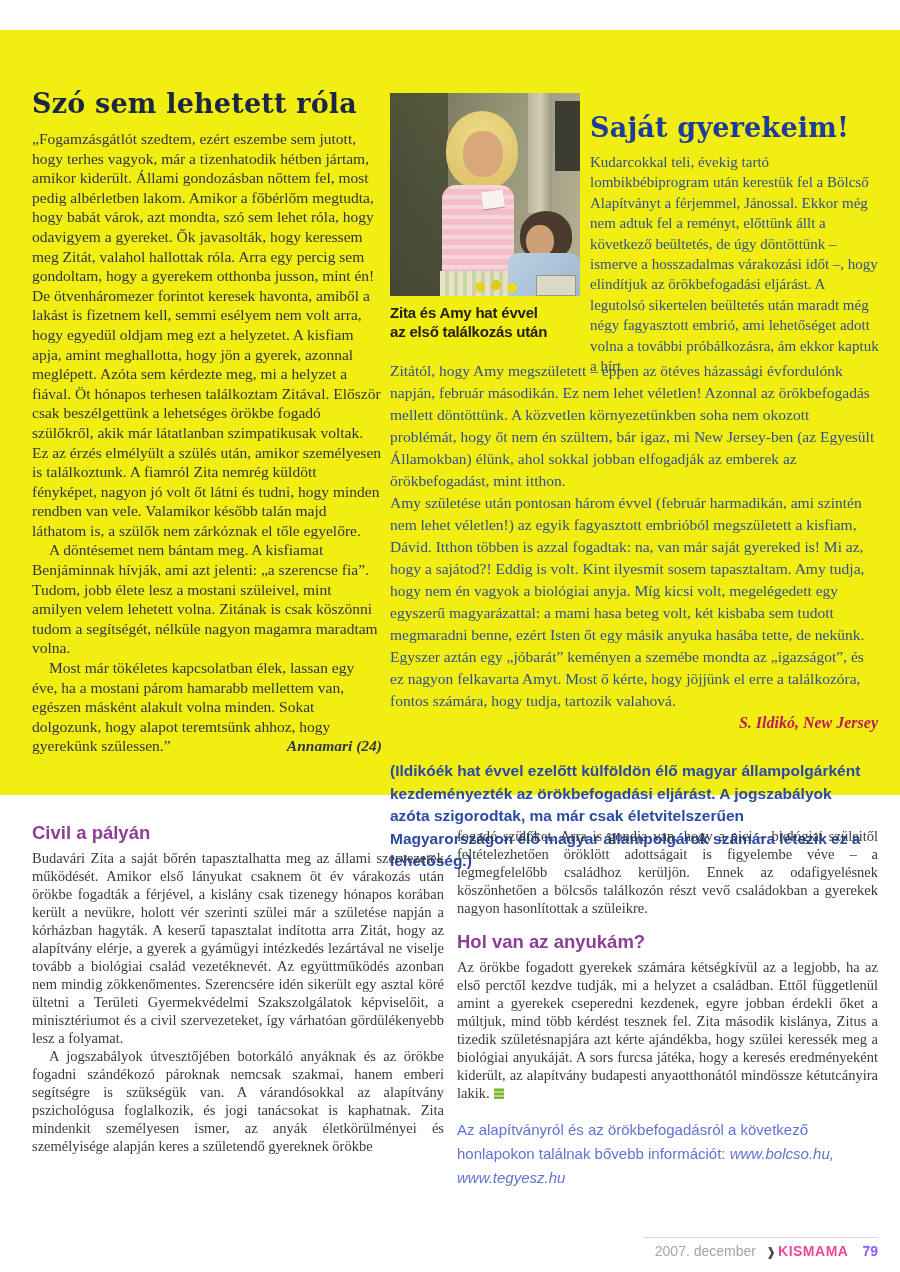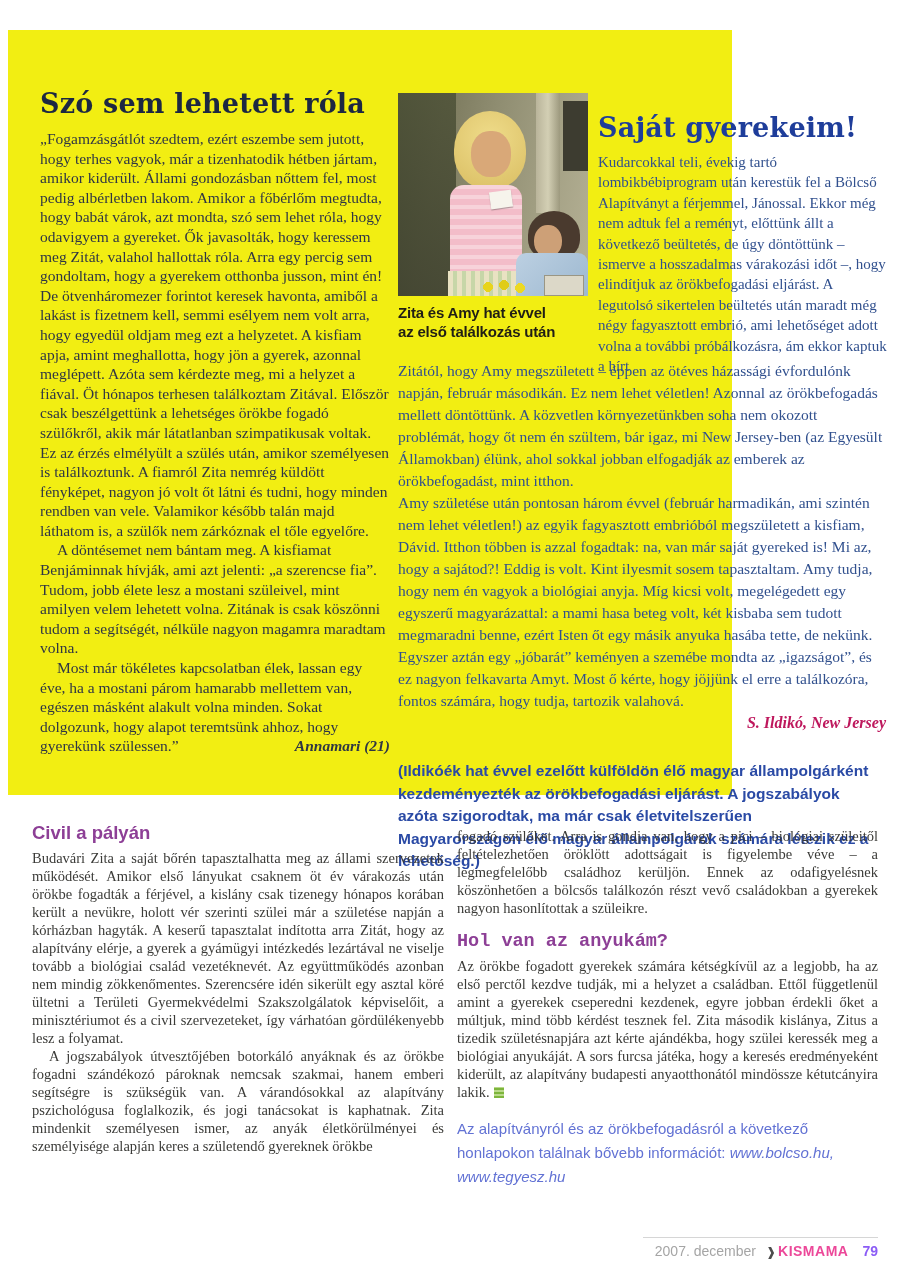--- a/index.html
+++ b/index.html
@@ -1,20 +1,20 @@
 <!DOCTYPE html>
 <html><head>
 <meta charset="utf-8">
 <style>
   * { margin:0; padding:0; box-sizing:border-box; }
   html,body { background:#ffffff; }
   body { font-family:"Liberation Serif", serif; }
   .page { position:relative; width:900px; height:1272px; background:#ffffff; overflow:hidden; margin:0 auto; }
 
-  .yellow-block { position:absolute; left:8px; top:30px; width:724px; height:765px; background:#f2ee12; }
+  .yellow-block { position:absolute; left:0; top:30px; width:900px; height:765px; background:#f2ee12; }
 
   
   .col-left { position:absolute; left:32px; top:58px; width:350px; color:#2f3644; }
   .headline-left { font-family:"DejaVu Serif", serif; font-weight:700; font-size:27px; letter-spacing:0.2px; color:#1c2742; margin-bottom:10px; }
   .col-left p { font-size:15.5px; line-height:19.6px; text-align:left; }
   .p-indent { text-indent:17px; }
   .p-last { position:relative; }
   .sig-left { position:absolute; right:0; bottom:0; font-weight:700; font-style:italic; font-size:15.5px; color:#2f3644; }
 
   
@@ -50,21 +50,21 @@
   .col-right-wide p { font-size:15.5px; line-height:22px; }
   .sig-right { text-align:right; font-weight:700; font-style:italic; font-size:16px; color:#be185d; margin-top:2px; }
   .note { margin-top:28px; width:472px; font-family:"Liberation Sans", sans-serif; font-weight:700;
           font-size:15.5px; line-height:22.5px; color:#2a4aa5; }
 
   
   .bot-left  { position:absolute; left:32px;  top:822px; width:412px; color:#3b3b38; }
   .bot-right { position:absolute; left:457px; top:827px; width:421px; color:#3b3b38; }
   .purple-h { font-family:"Liberation Sans", sans-serif; font-weight:700; font-size:18.5px; color:#8d3f96; margin-bottom:5px; }
   .bot-left p, .bot-right p { font-size:14.5px; line-height:18px; text-align:justify; }
-  .h2-gap { margin-top:14px;font-family:Liberation Mono, monospace; }
+  .h2-gap { margin-top:14px; }
   .end-mark { display:inline-block; width:10px; height:11px; vertical-align:-1px; margin-left:4px;
               background:repeating-linear-gradient(0deg,#7db53c 0 2px,#b9d98a 2px 4px); }
 
   .info { margin-top:16px; font-family:"Liberation Sans", sans-serif; font-size:15px; line-height:24px; color:#6272d4; }
   .info .urls { font-style:italic; }
 
   .footer-rule { position:absolute; left:643px; top:1237px; width:235px; height:1px; background:#d6d6d6; }
   .footer { position:absolute; right:22px; top:1243px; font-family:"Liberation Sans", sans-serif; font-size:14px; color:#a5a5a5; }
   .footer .chev { color:#4c4c4c; font-size:12px; margin:0 2px 0 10px; }
   .footer .brand { color:#ec4899; font-weight:700; letter-spacing:0.5px; }
@@ -76,21 +76,21 @@
 <div class="page">
 
   <div class="yellow-block">
 
     <div class="col-left">
       <div class="headline-left">Szó sem lehetett róla</div>
       <p>„Fogamzásgátlót szedtem, ezért eszembe sem jutott, hogy terhes vagyok, már a tizenhatodik hétben jártam, amikor kiderült. Állami gondozásban nőttem fel, most pedig albérletben lakom. Amikor a főbérlőm megtudta, hogy babát várok, azt mondta, szó sem lehet róla, hogy odavigyem a gyereket. Ők javasolták, hogy keressem meg Zitát, valahol hallottak róla. Arra egy percig sem gondoltam, hogy a gyerekem otthonba jusson, mint én! De ötvenháromezer forintot keresek havonta, amiből a lakást is fizetnem kell, semmi esélyem nem volt arra, hogy egyedül oldjam meg ezt a helyzetet. A kisfiam apja, amint meghallotta, hogy jön a gyerek, azonnal meglépett. Azóta sem kérdezte meg, mi a helyzet a fiával. Öt hónapos terhesen találkoztam Zitával. Először csak beszélgettünk a lehetséges örökbe fogadó szülőkről, akik már látatlanban szimpatikusak voltak. Ez az érzés elmélyült a szülés után, amikor személyesen is találkoztunk. A fiamról Zita nemrég küldött fényképet, nagyon jó volt őt látni és tudni, hogy minden rendben van vele. Valamikor később talán majd láthatom is, a szülők nem zárkóznak el tőle egyelőre.</p>
       <p class="p-indent">A döntésemet nem bántam meg. A kisfiamat Benjáminnak hívják, ami azt jelenti: „a szerencse fia”. Tudom, jobb élete lesz a mostani szüleivel, mint amilyen velem lehetett volna. Zitának is csak köszönni tudom a segítségét, nélküle nagyon magamra maradtam volna.</p>
       <p class="p-indent p-last">
         <span>Most már tökéletes kapcsolatban élek, lassan egy éve, ha a mostani párom hamarabb mellettem van, egészen másként alakult volna minden. Sokat dolgozunk, hogy alapot teremtsünk ahhoz, hogy gyerekünk szülessen.”</span>
-        <span class="sig-left">Annamari (21)</span>
+        <span class="sig-left">Annamari (24)</span>
       </p>
     </div>
 
     <div class="photo">
       <div class="ph ph-shade"></div>
       <div class="ph ph-column"></div>
       <div class="ph ph-window"></div>
       <div class="ph ph-hair"></div>
       <div class="ph ph-face"></div>
       <div class="ph ph-top"></div>

